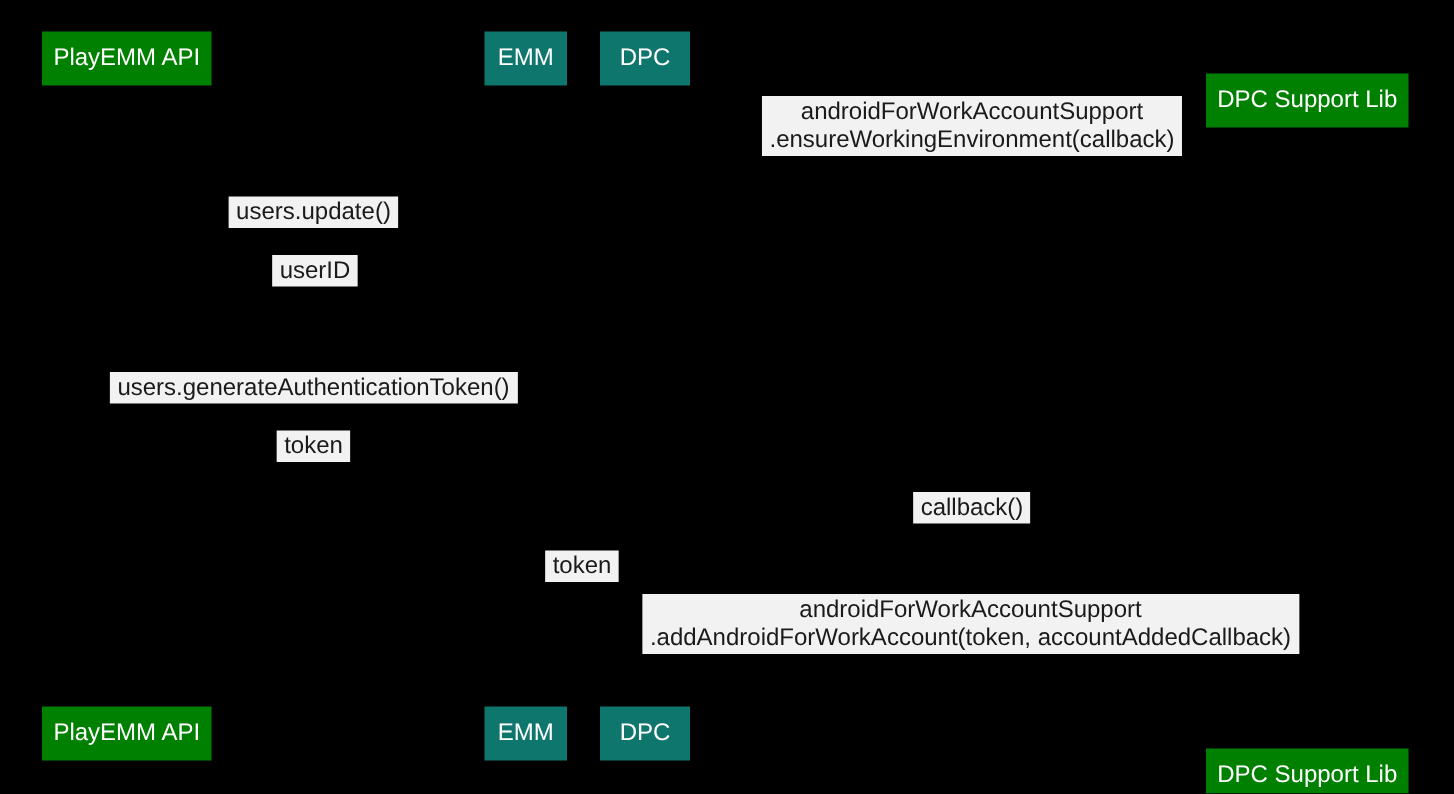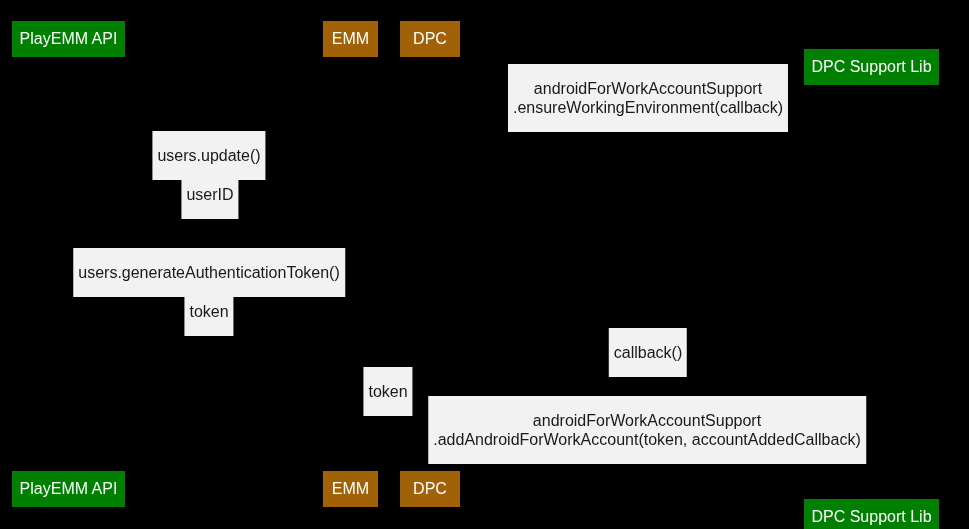--- a/index.html
+++ b/index.html
@@ -21,36 +21,36 @@
     height: 36px;
     display: flex;
     align-items: center;
     justify-content: center;
     color: #ffffff;
     font-size: 16px;
     white-space: nowrap;
     box-sizing: border-box;
   }
   .actor.green { background: #008000; }
-  .actor.blue  { background: #a16207; }
+  .actor.blue  { background: #0f766e; }
   .row-top    { top: 21px; }
   .row-bottom { top: 471px; }
-  .a-playemm { left: 12px;  width: 113px; }
+  .a-playemm { left: 28px;  width: 113px; }
   .a-emm     { left: 323px; width: 55px; }
   .a-dpc     { left: 400px; width: 60px; }
   .a-dpcsl   { left: 804px; width: 135px; margin-top: 28px; }
   
   .msg {
     position: absolute;
     transform: translateX(-50%);
     background: #f2f2f2;
     color: #1a1a1a;
     font-size: 16px;
     line-height: 19px;
-    padding: 15px 5px;
+    padding: 1px 5px;
     white-space: nowrap;
     text-align: center;
   }
   .m-ensure-env     { left: 648px; top: 64px; }
   .m-users-insert   { left: 209px; top: 131px; }
   .m-user-id        { left: 210px; top: 170px; }
   .m-users-update   { left: 209px; top: 209px; }
   .m-generate-token { left: 209px; top: 248px; }
   .m-token-emm      { left: 209px; top: 287px; }
   .m-callback       { left: 648px; top: 328px; text-align: center; }

